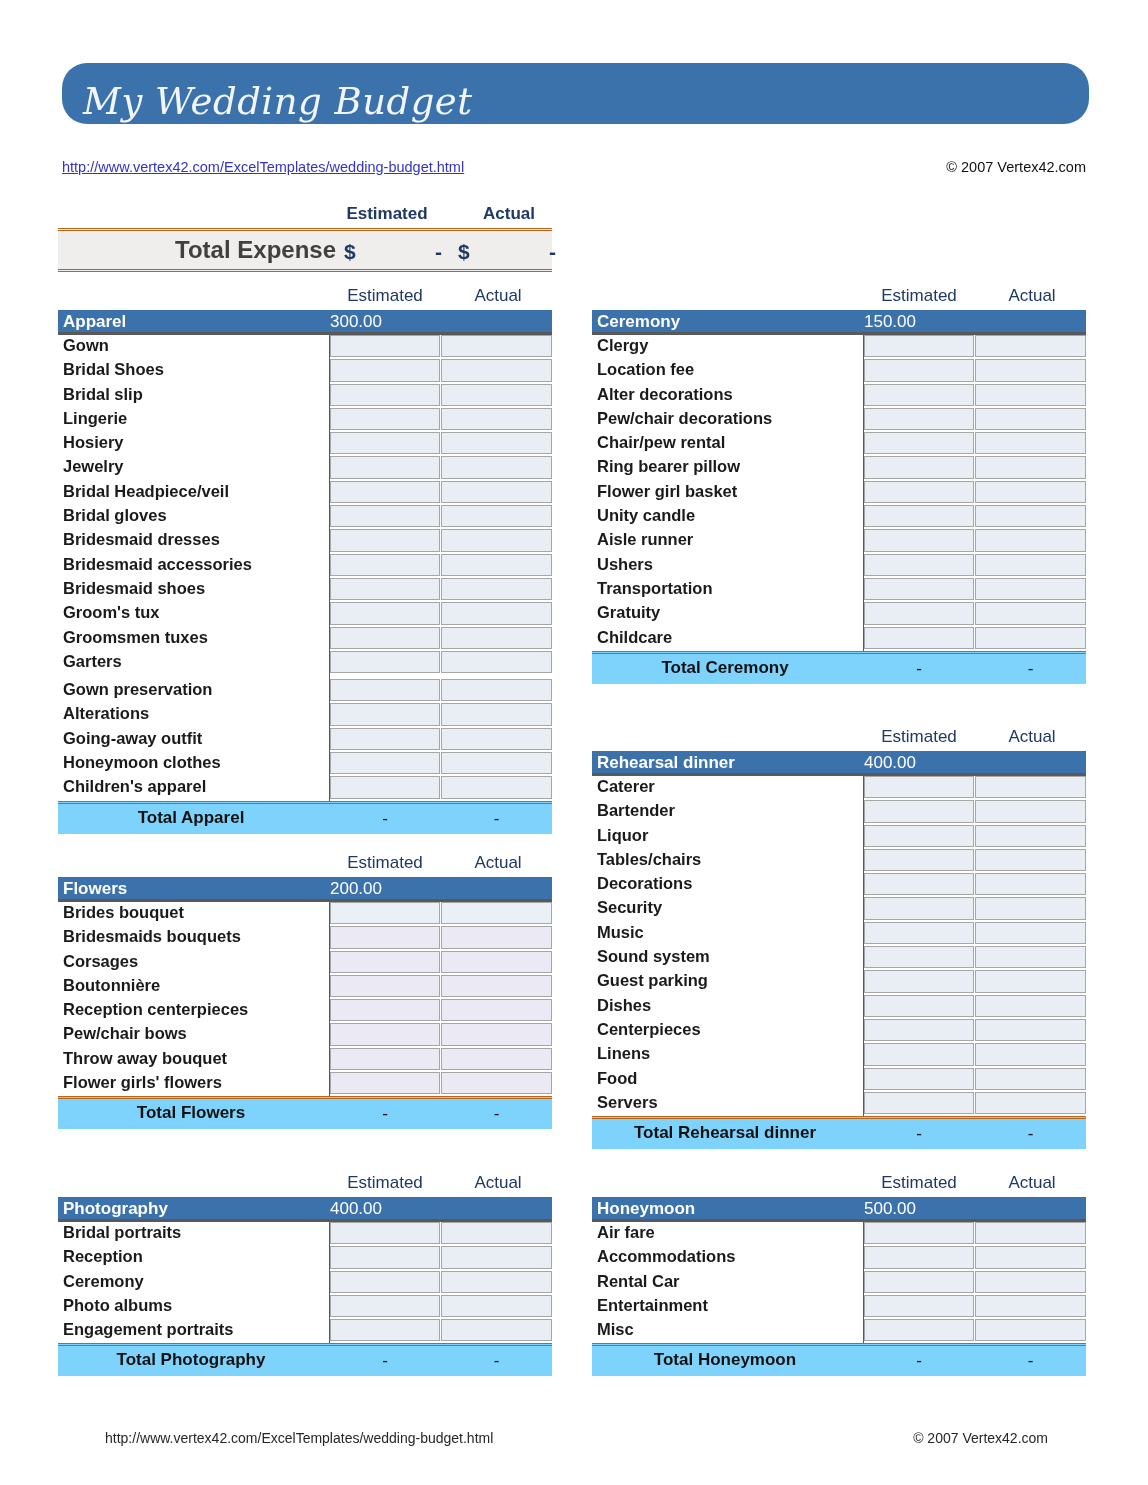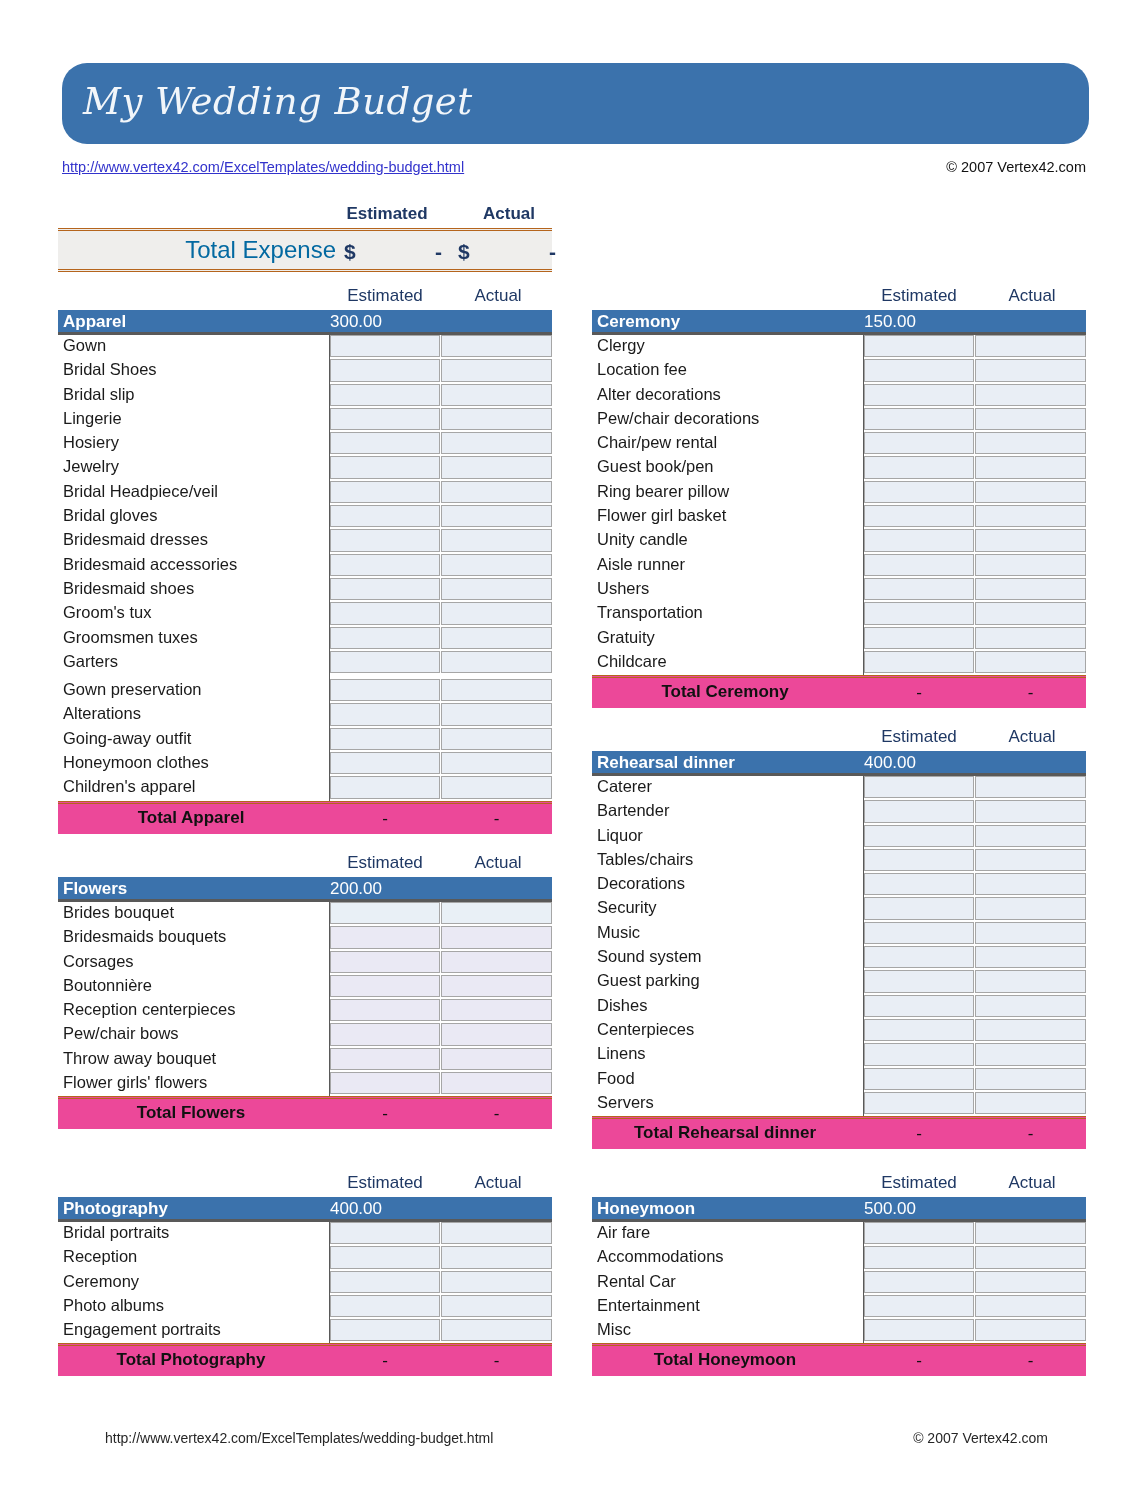--- a/index.html
+++ b/index.html
@@ -22,21 +22,21 @@
     width: 1148px;
     height: 1485px;
   }
 
   
   .title-banner {
     position: absolute;
     left: 62px;
     top: 63px;
     width: 1027px;
-    height: 81px;
+    height: 61px;
     background: #3b72ac;
     border-radius: 25px;
     box-sizing: border-box;
   }
   .title-text {
     position: absolute;
     left: 21px;
     top: 17px;
     font-family: "DejaVu Serif", "Liberation Serif", serif;
     font-style: italic;
@@ -95,22 +95,22 @@
     border-top: 3px double #b5651d;
     border-bottom: 3px double #b5651d;
     box-sizing: content-box;
   }
   .gt-label {
     position: absolute;
     left: 0; top: 5px;
     width: 278px;
     text-align: right;
     font-size: 24px;
-    font-weight: normal;
-    color: #0369a1;
+    font-weight: bold;
+    color: #404040;
     white-space: nowrap;
   }
   .gt-cur1 { position:absolute; left: 286px; top: 9px; font-size: 21px; font-weight: bold; color:#1f3864;}
   .gt-val1 { position:absolute; left: 300px; top: 9px; width:84px; text-align:right; font-size: 21px; font-weight: bold; color:#1f3864;}
   .gt-cur2 { position:absolute; left: 400px; top: 9px; font-size: 21px; font-weight: bold; color:#1f3864;}
   .gt-val2 { position:absolute; left: 414px; top: 9px; width:84px; text-align:right; font-size: 21px; font-weight: bold; color:#1f3864;}
 
   
   .section {
     position: absolute;
@@ -151,20 +151,21 @@
     position: absolute;
     left: 272px;
     top: 2px;
     width: 110px;
     font-size: 17px;
     color: #ffffff;
   }
 
   .rows {
     position: relative;
+    font-weight: bold;
   }
   .row {
     position: relative;
     height: 24.3px;
   }
   .row .label {
     position: absolute;
     left: 5px;
     top: 1px;
     font-size: 16.5px;
@@ -191,21 +192,21 @@
     position: absolute;
     left: 271px;
     top: 0;
     width: 1px;
     background: #595959;
   }
 
   .sec-total {
     position: relative;
     height: 30px;
-    background: #ec4899;
+    background: #7dd3fc;
     border-top: 3px double #b5651d;
     box-sizing: content-box;
   }
   .sec-total .tlabel {
     position: absolute;
     left: 0;
     top: 4px;
     width: 266px;
     text-align: center;
     font-size: 17px;
@@ -409,25 +410,20 @@
           <div class="label">Pew/chair decorations</div>
           <div class="cell est"></div>
           <div class="cell act"></div>
         </div>
         <div class="row">
           <div class="label">Chair/pew rental</div>
           <div class="cell est"></div>
           <div class="cell act"></div>
         </div>
         <div class="row">
-          <div class="label">Guest book/pen</div>
-          <div class="cell est"></div>
-          <div class="cell act"></div>
-        </div>
-        <div class="row">
           <div class="label">Ring bearer pillow</div>
           <div class="cell est"></div>
           <div class="cell act"></div>
         </div>
         <div class="row">
           <div class="label">Flower girl basket</div>
           <div class="cell est"></div>
           <div class="cell act"></div>
         </div>
         <div class="row">

